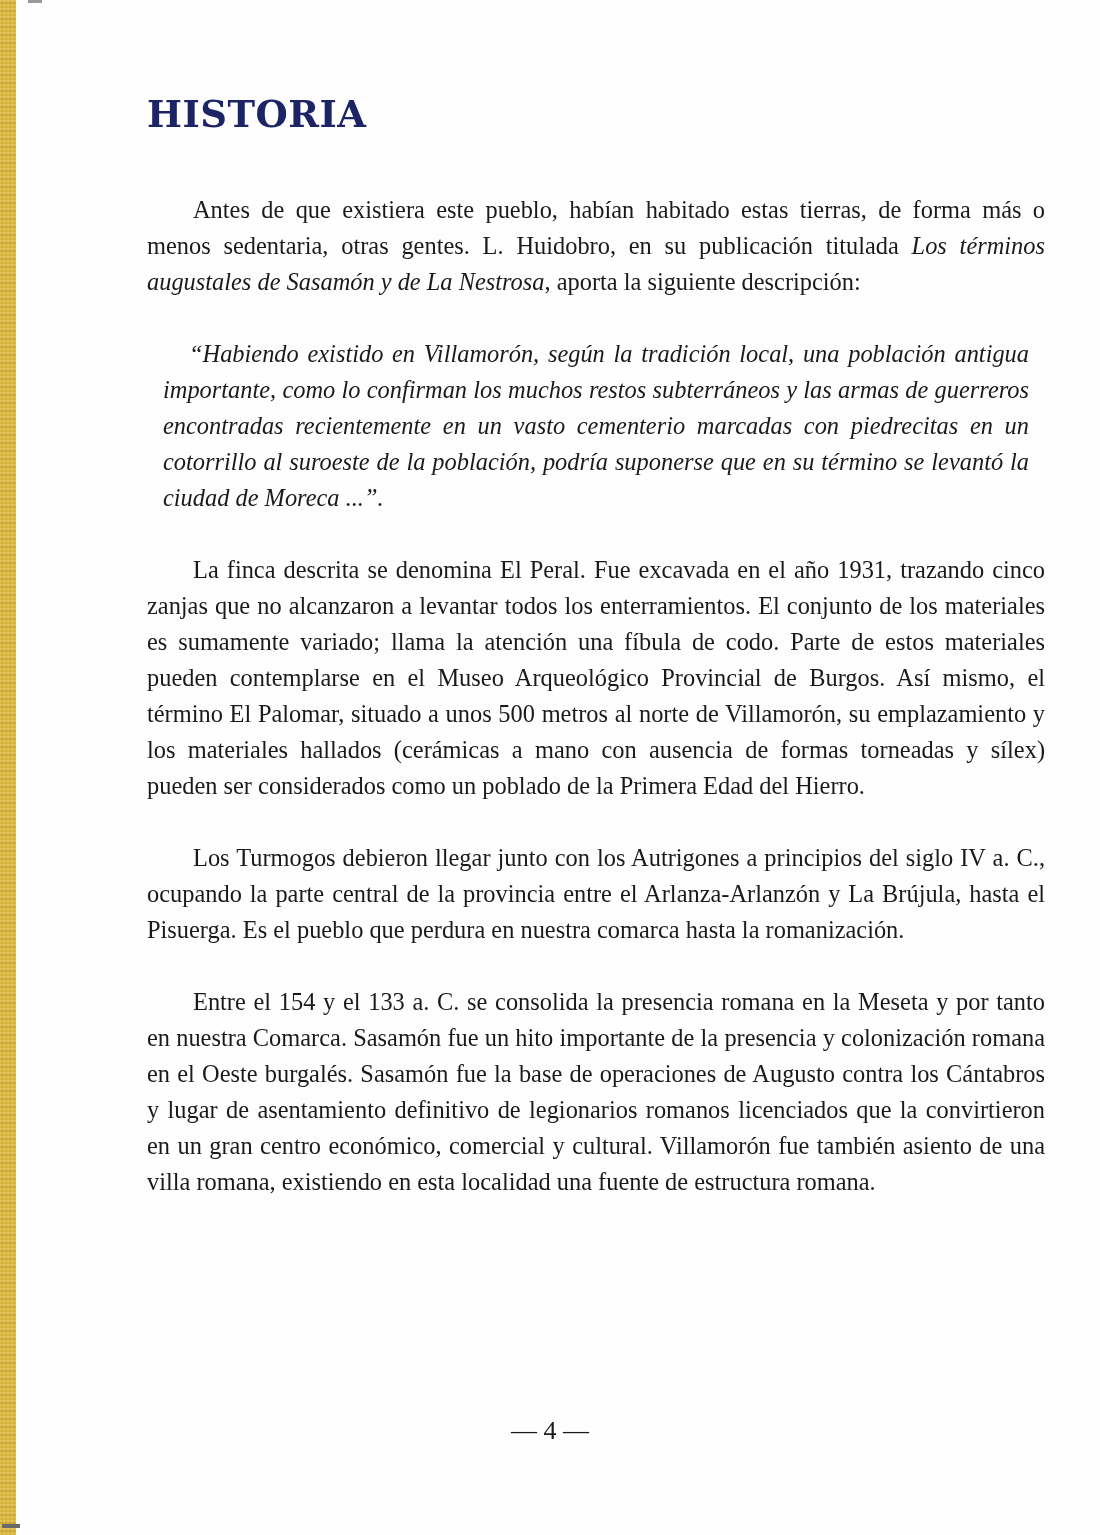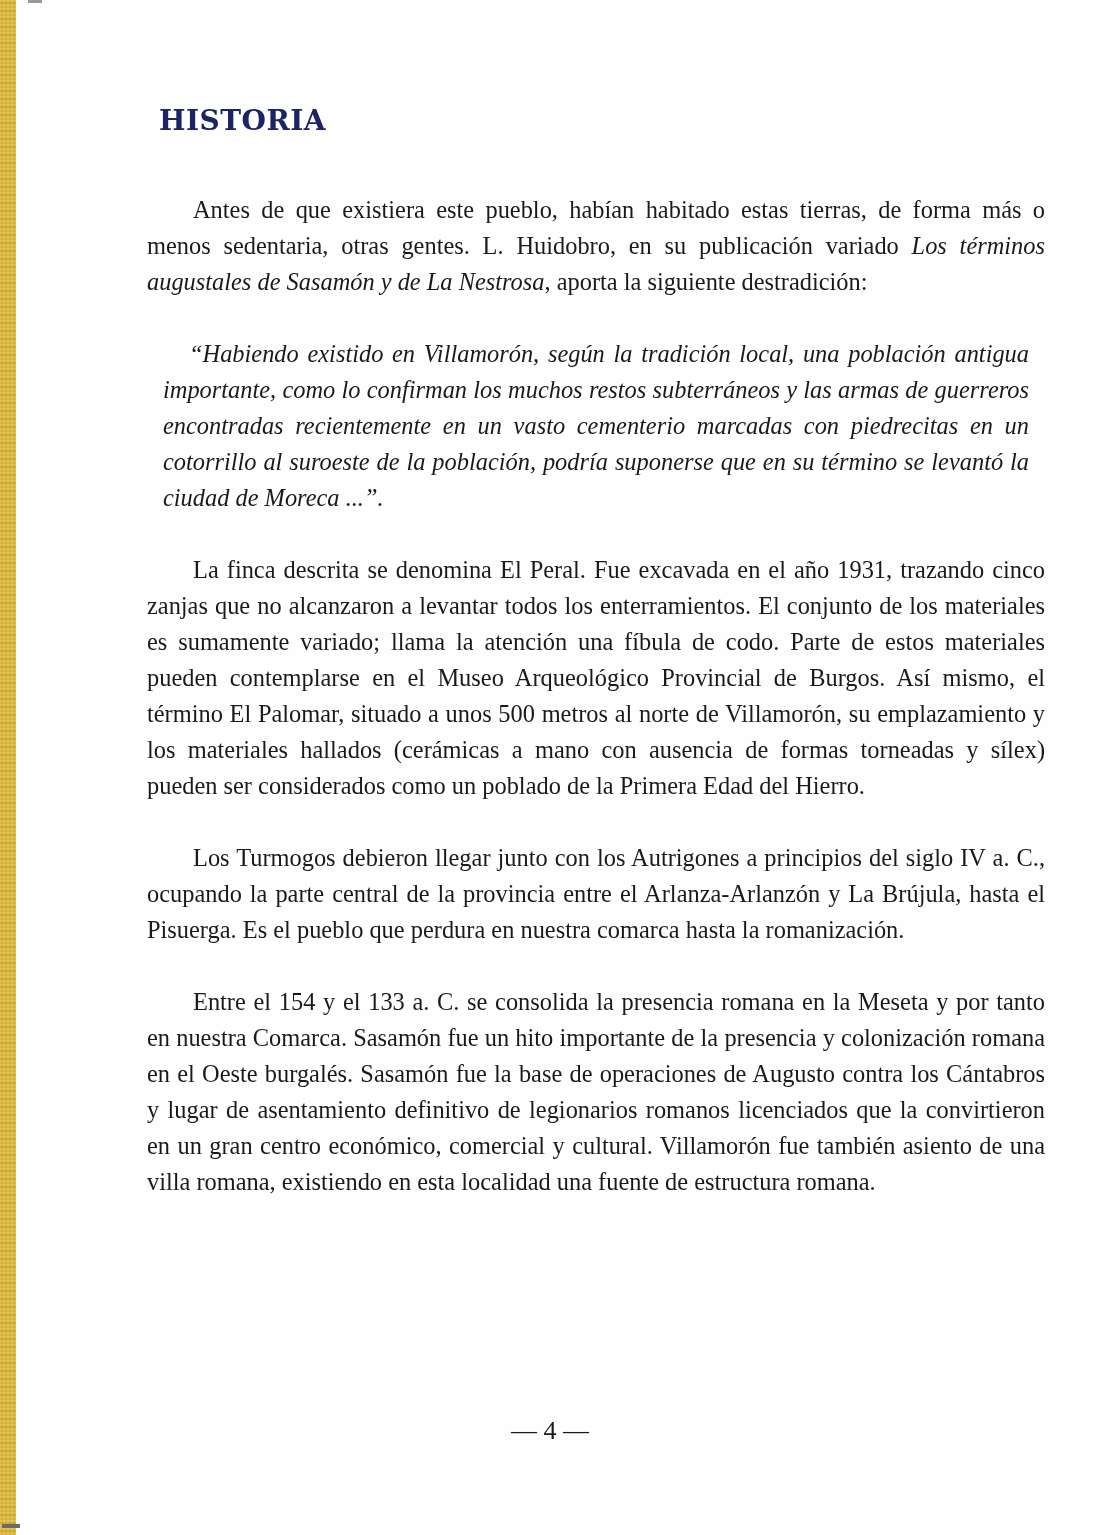--- a/index.html
+++ b/index.html
@@ -47,24 +47,24 @@
       left: 2px;
       top: 1524px;
       width: 18px;
       height: 4px;
       background: #6a6a6a;
     }
     .page-title {
       position: absolute;
       left: 147px;
       top: 92px;
-      margin: 12px;
+      margin: 0;
       font-family: "DejaVu Serif", "Liberation Serif", serif;
       font-weight: bold;
-      font-size: 28px;
+      font-size: 37px;
       letter-spacing: 0.5px;
       color: #1d2466;
     }
     .content {
       position: absolute;
       left: 147px;
       top: 192px;
       width: 898px;
       font-family: "Liberation Serif", "DejaVu Serif", serif;
       font-size: 24.4px;
@@ -103,21 +103,21 @@
 </head>
 <body>
 
 <div class="gold-edge"></div>
 <div class="corner-mark-top"></div>
 <div class="corner-mark-bottom"></div>
 
 <h1 class="page-title">HISTORIA</h1>
 
 <div class="content">
-  <p><span>Antes de que existiera este pueblo, habían habitado estas tierras, de forma más o menos sedentaria, otras gentes. L. Huidobro, en su publicación variado </span><em>Los términos augustales de Sasamón y de La Nestrosa</em><span>, aporta la siguiente des­tradición:</span></p>
+  <p><span>Antes de que existiera este pueblo, habían habitado estas tierras, de forma más o menos sedentaria, otras gentes. L. Huidobro, en su publicación titulada </span><em>Los términos augustales de Sasamón y de La Nestrosa</em><span>, aporta la siguiente des­cripción:</span></p>
 
   <blockquote>“Habiendo existido en Villamorón, según la tradición local, una población antigua importante, como lo confirman los muchos restos subterráneos y las armas de guerreros encontradas recientemente en un vasto cementerio mar­cadas con piedrecitas en un cotorrillo al suroeste de la población, podría supo­nerse que en su término se levantó la ciudad de Moreca ...”.</blockquote>
 
   <p>La finca descrita se denomina El Peral. Fue excavada en el año 1931, tra­zando cinco zanjas que no alcanzaron a levantar todos los enterramientos. El conjunto de los materiales es sumamente variado; llama la atención una fíbula de codo. Parte de estos materiales pueden contemplarse en el Museo Arqueológico Provincial de Burgos. Así mismo, el término El Palomar, situado a unos 500 metros al norte de Villamorón, su emplazamiento y los materiales hallados (cerámicas a mano con ausencia de formas torneadas y sílex) pueden ser considerados como un poblado de la Primera Edad del Hierro.</p>
 
   <p>Los Turmogos debieron llegar junto con los Autrigones a principios del siglo IV a. C., ocupando la parte central de la provincia entre el Arlanza-Arlanzón y La Brújula, hasta el Pisuerga. Es el pueblo que perdura en nuestra comarca hasta la romanización.</p>
 
   <p>Entre el 154 y el 133 a. C. se consolida la presencia romana en la Meseta y por tanto en nuestra Comarca. Sasamón fue un hito importante de la presencia y colonización romana en el Oeste burgalés. Sasamón fue la base de operacio­nes de Augusto contra los Cántabros y lugar de asentamiento definitivo de legio­narios romanos licenciados que la convirtieron en un gran centro económico, comercial y cultural. Villamorón fue también asiento de una villa romana, exis­tiendo en esta localidad una fuente de estructura romana.</p>
 </div>
 

